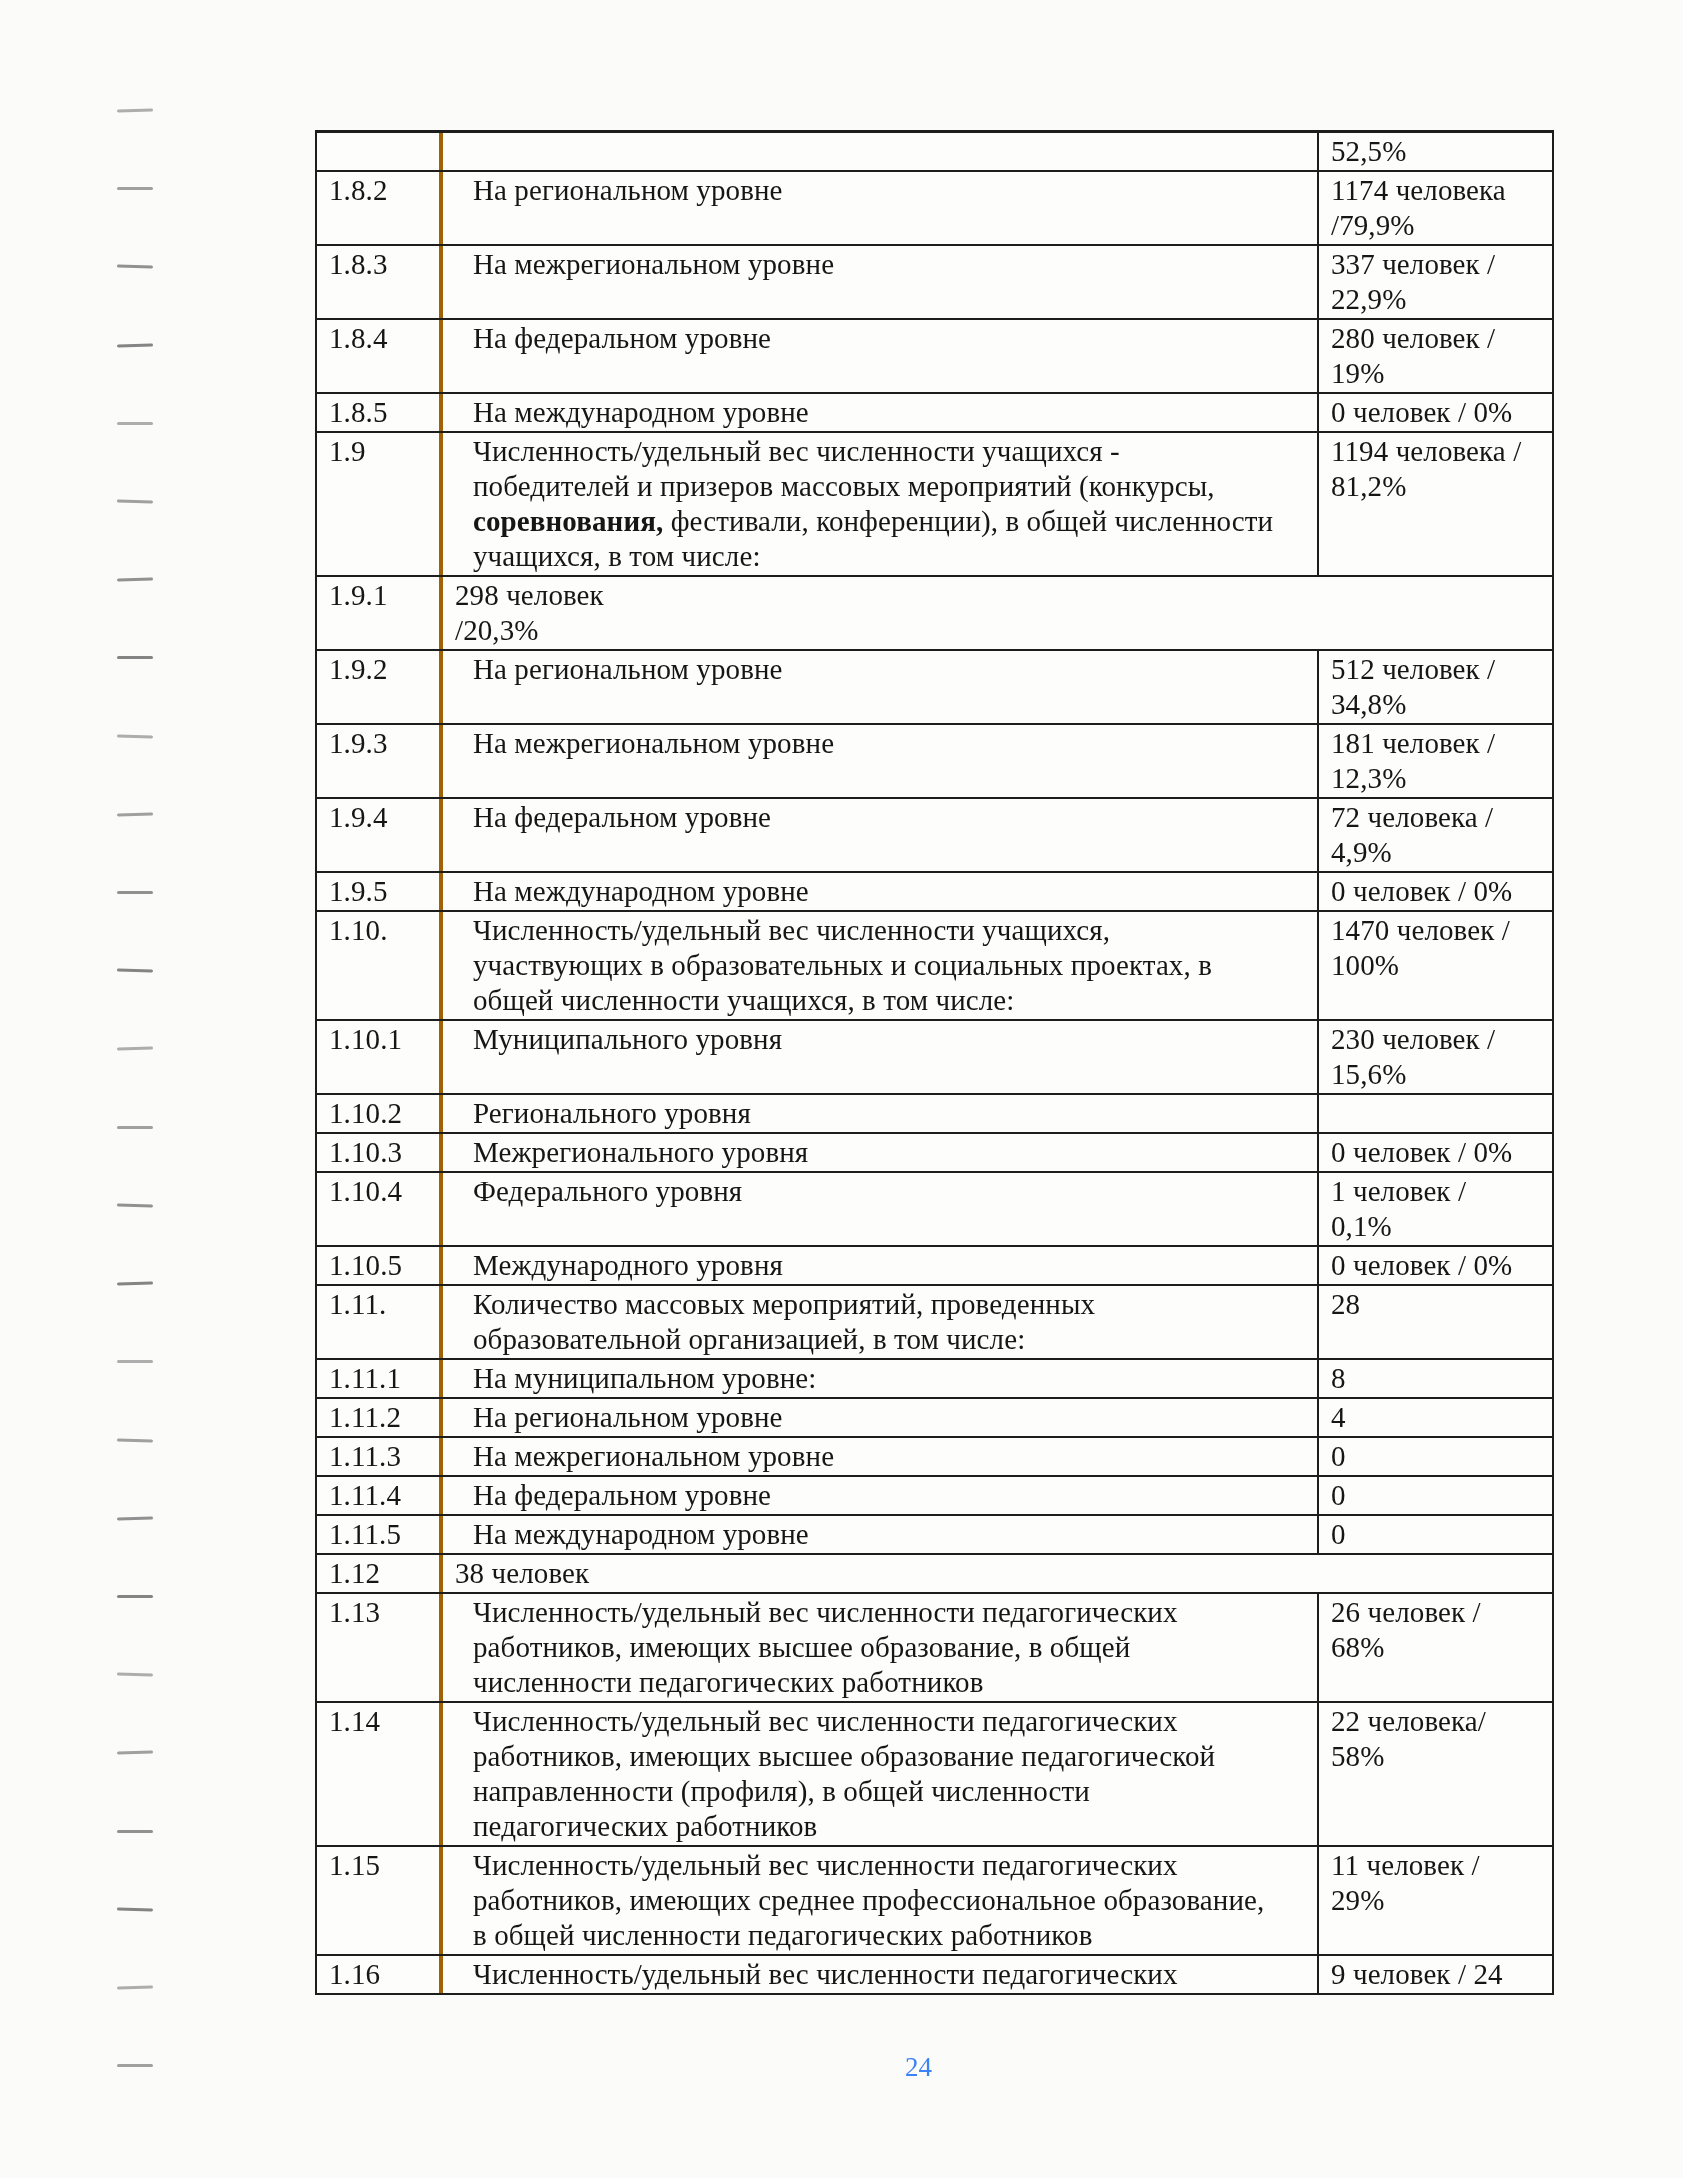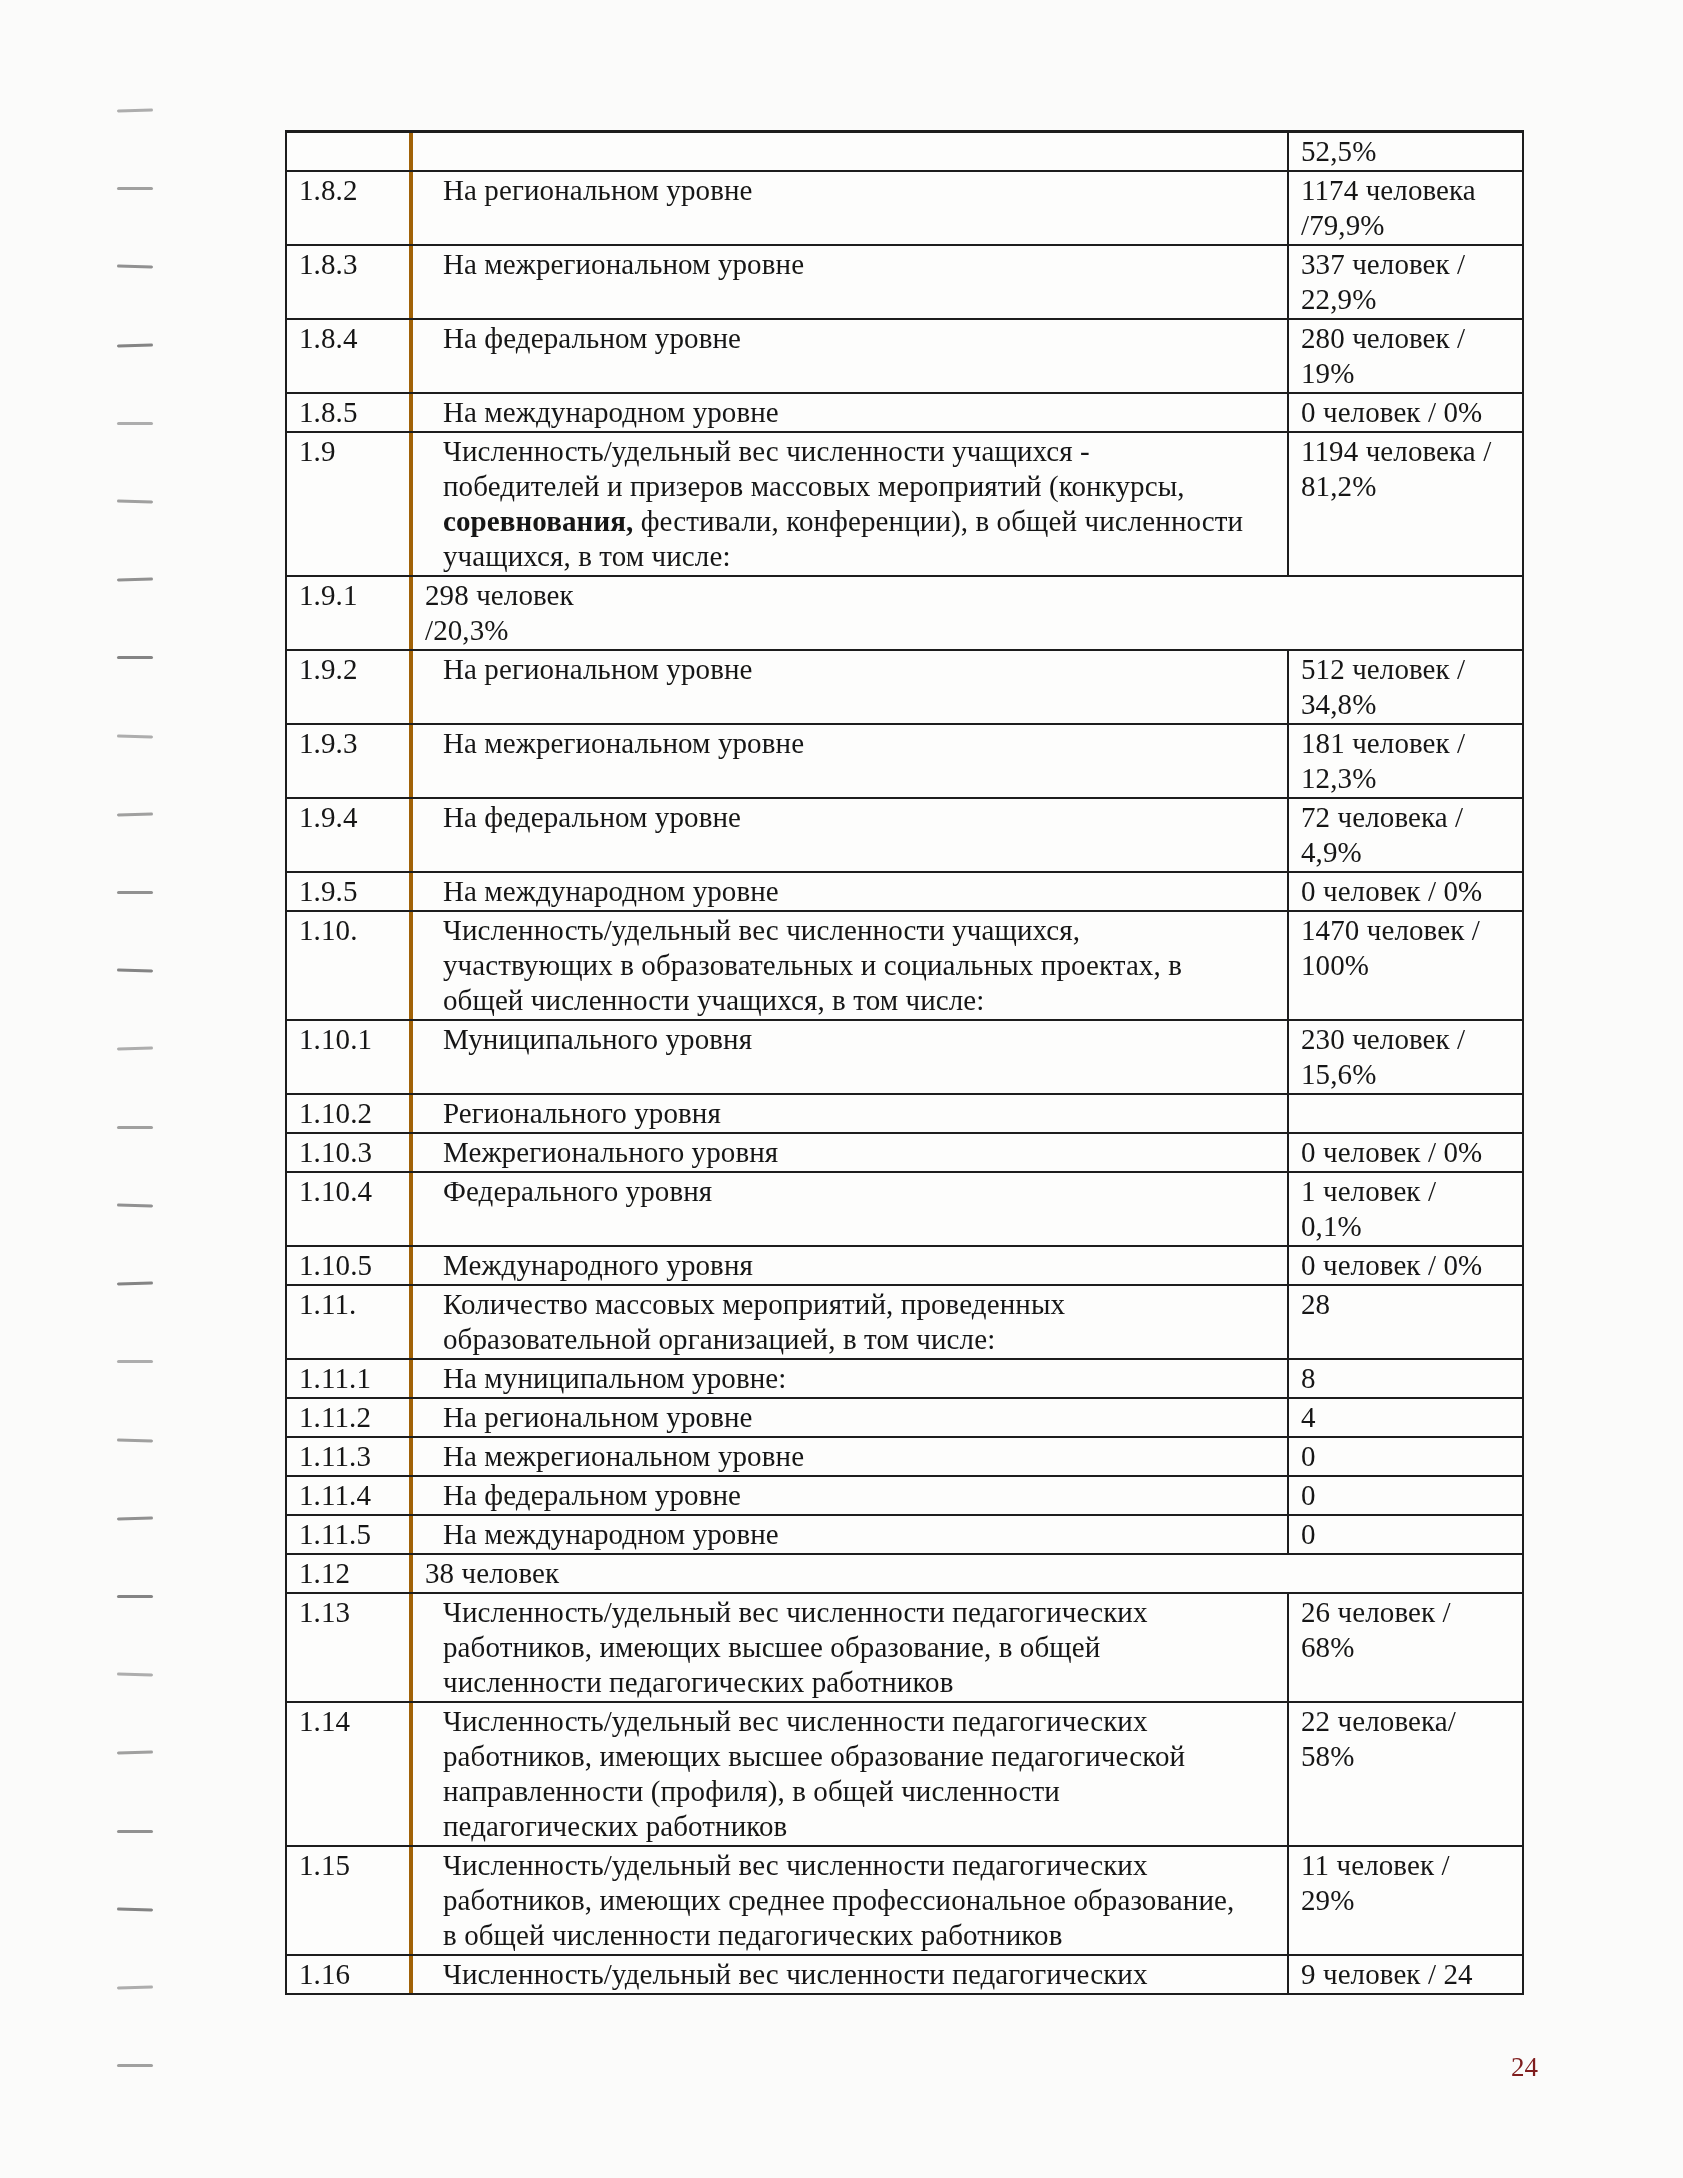--- a/index.html
+++ b/index.html
@@ -24,21 +24,21 @@
     position: absolute;
     left: 117px;
     width: 36px;
     height: 3px;
     background: #6e6e6e;
     border-radius: 2px;
   }
   
   .doc-table {
     position: absolute;
-    left: 285px;
+    left: 315px;
     top: 130px;
     width: 1239px;
     box-sizing: border-box;
     border-left: 2px solid #1d1d1d;
     border-right: 2px solid #1d1d1d;
     border-top: 3px solid #1d1d1d;
     background: #fdfdfc;
   }
   .row {
     display: flex;
@@ -63,23 +63,23 @@
   }
   .c-val {
     flex: 1 1 auto;
   }
   .bold { font-weight: bold; }
   .page-number {
     position: absolute;
     left: 299px;
     width: 1239px;
     top: 2052px;
-    text-align: right;
+    text-align: center;
     font-size: 27px;
-    color: #7f1d1d;
+    color: #3b82f6;
   }
 </style>
 </head>
 <body>
 
 <div class="page">
   <div id="edge-marks">
       <div class="edge-mark" style="top: 109px; transform: rotate(-1.6deg); opacity: 0.55;"></div>
       <div class="edge-mark" style="top: 187px; transform: rotate(0deg); opacity: 0.65;"></div>
       <div class="edge-mark" style="top: 265px; transform: rotate(1.6deg); opacity: 0.75;"></div>

